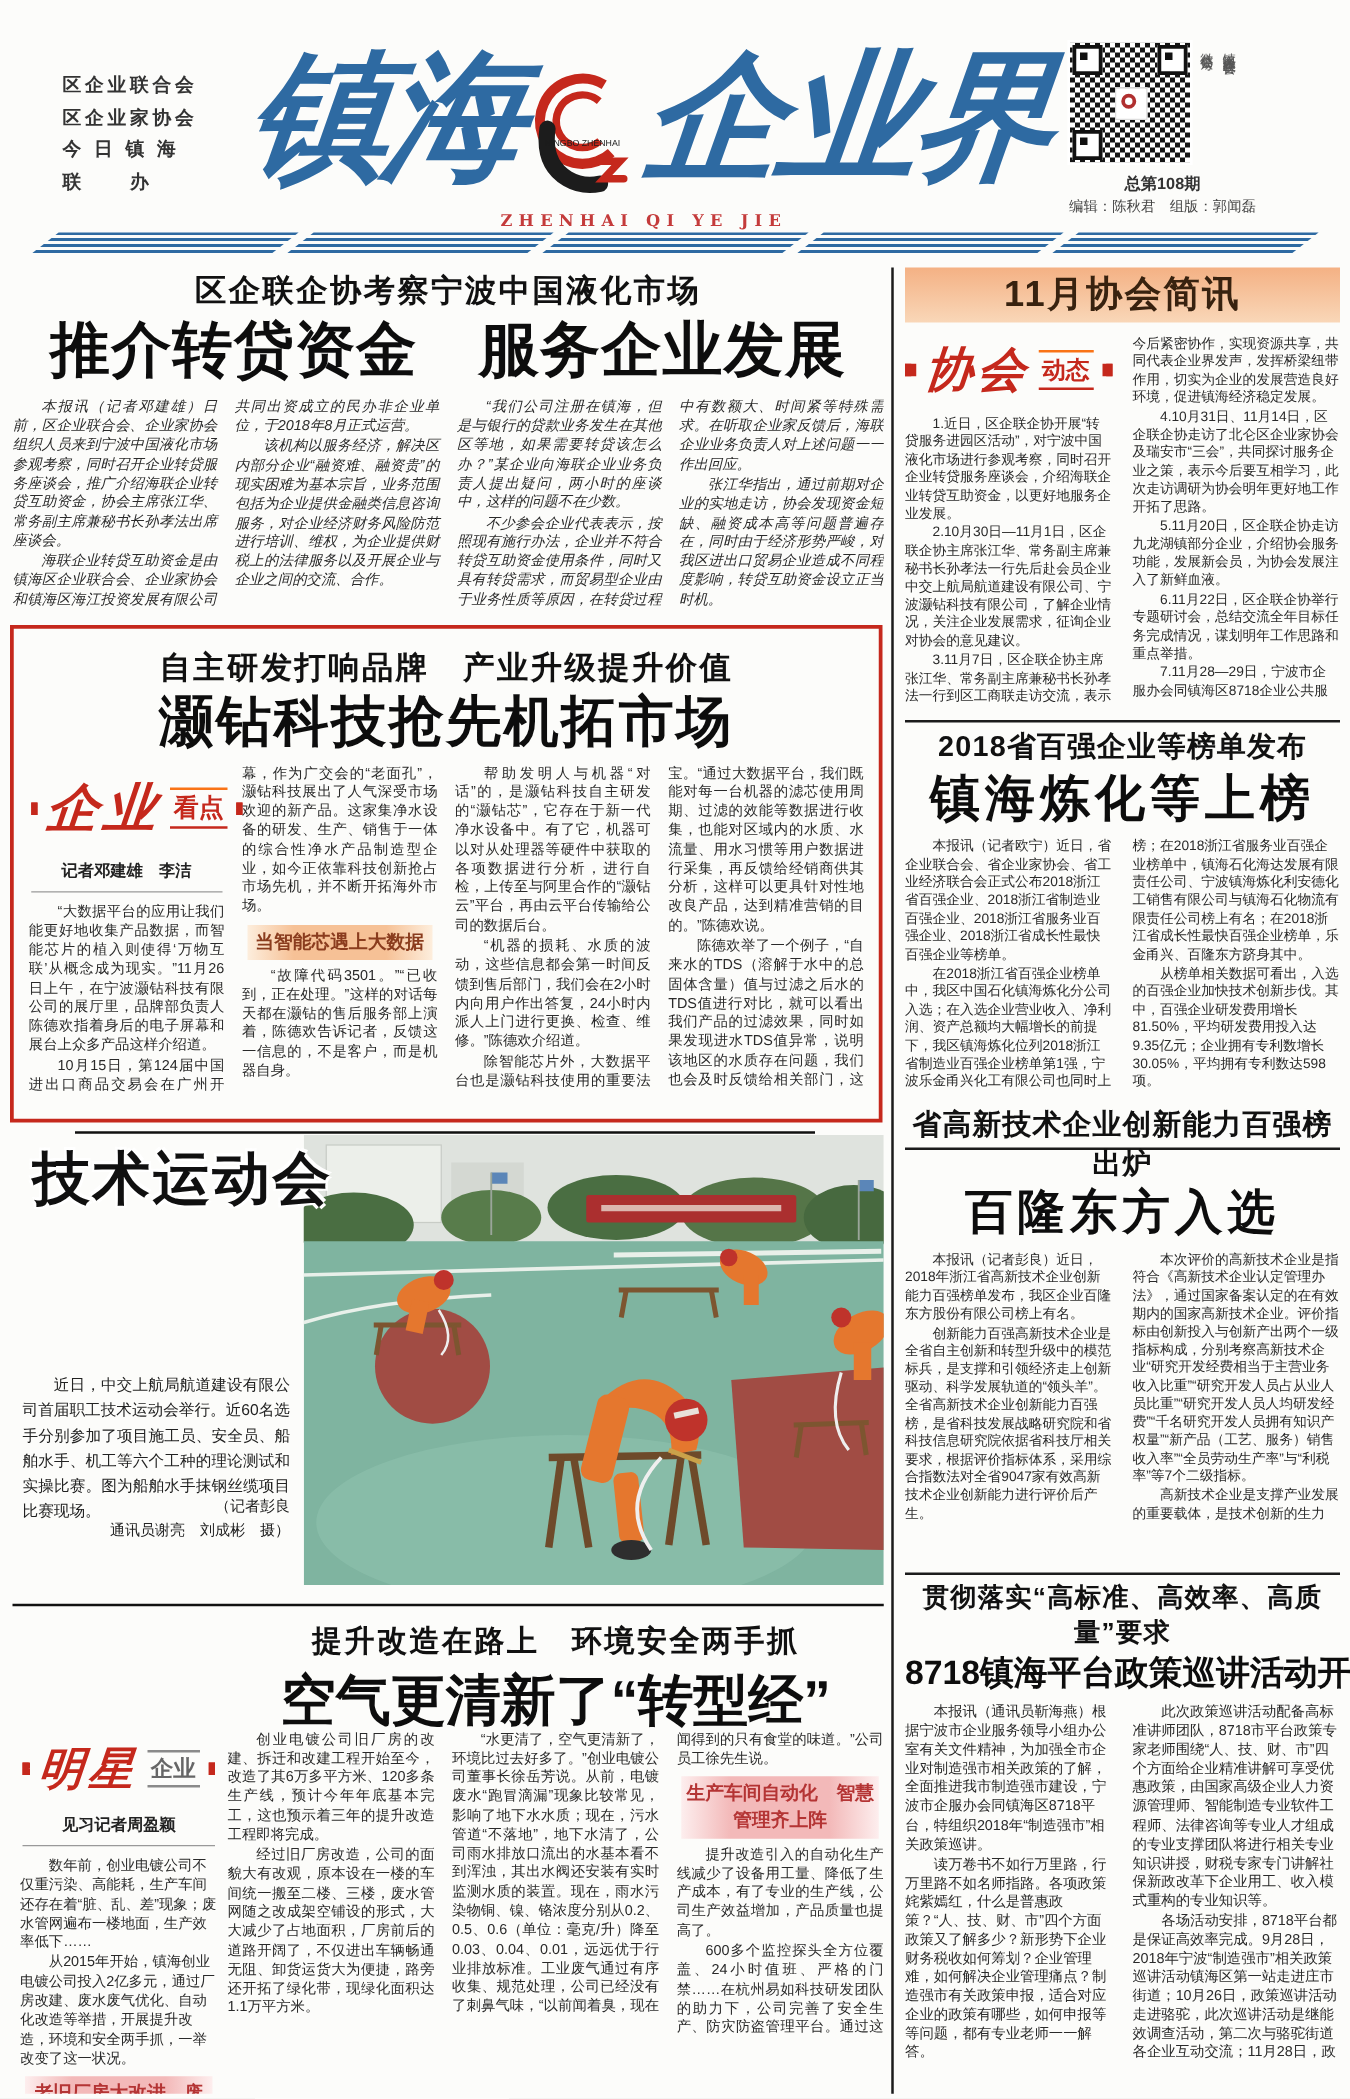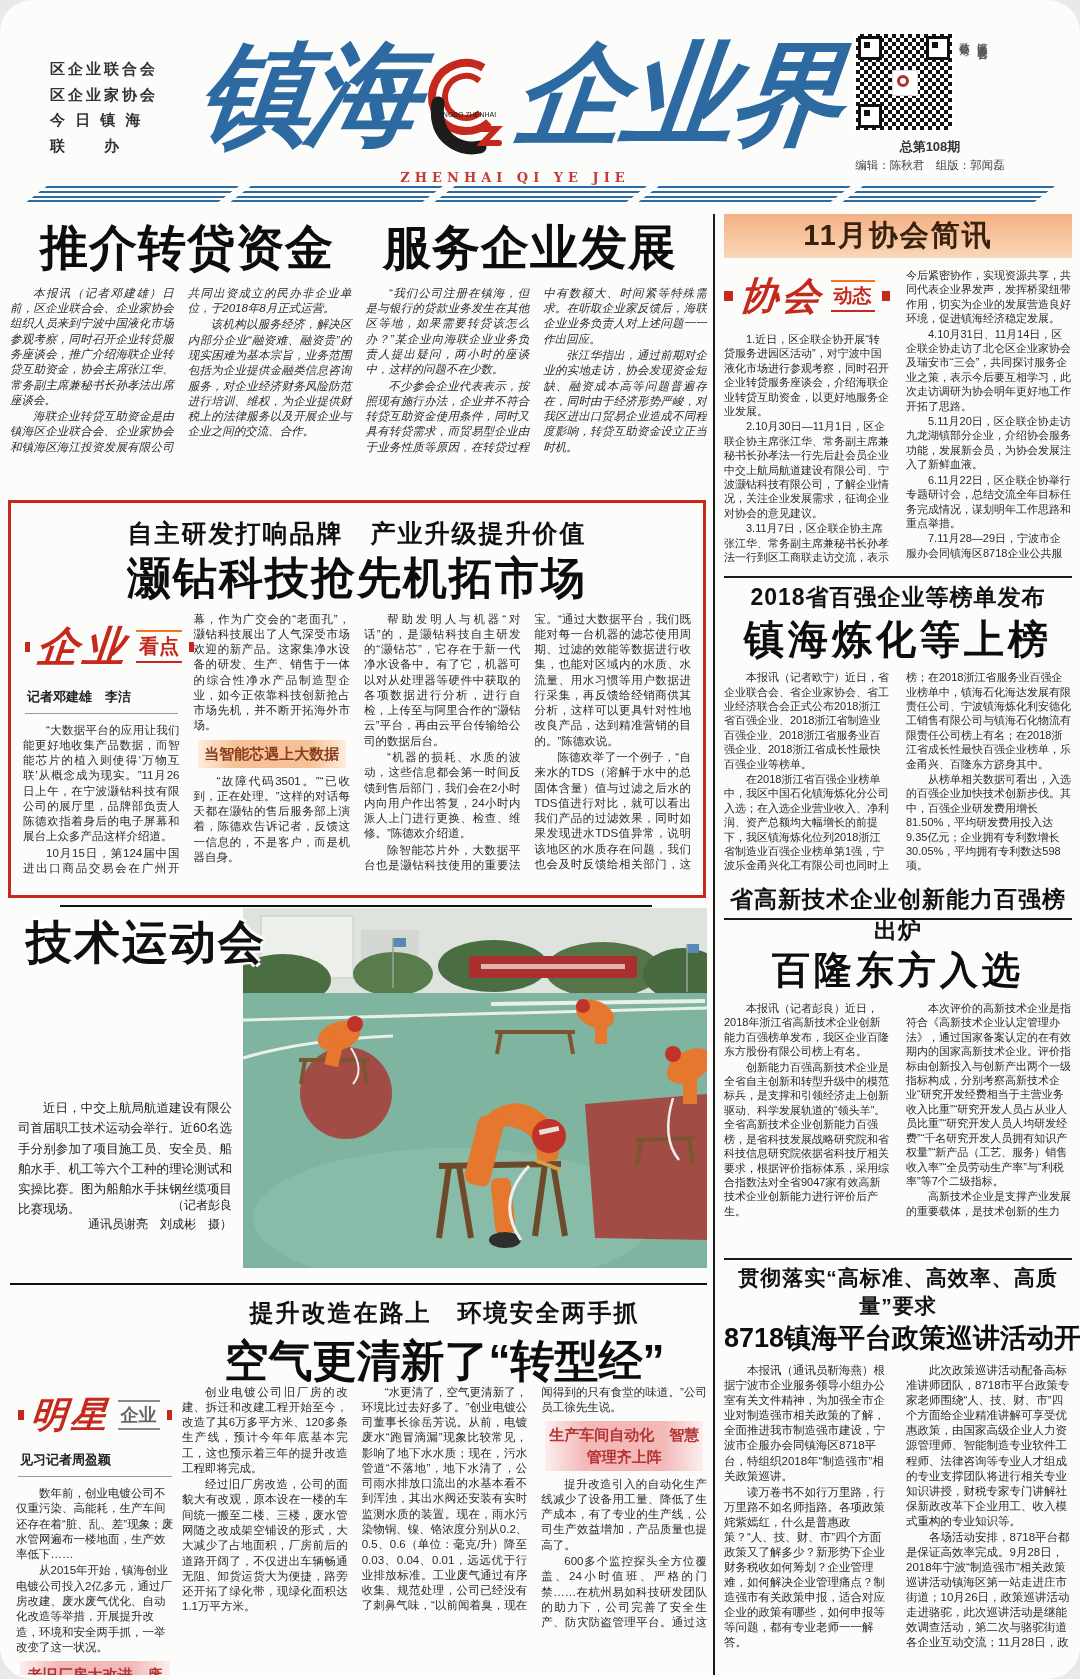--- a/index.html
+++ b/index.html
@@ -1,17 +1,17 @@
 <!DOCTYPE html>
 <html><head>
 <meta charset="utf-8">
 <style>
   html,body{margin:0;padding:0;background:#e9e9e7;}
   .page{position:relative;width:1080px;height:1679px;margin:0 auto;background:#fcfcfa;
-        font-family:"Liberation Sans",sans-serif;color:#222;overflow:hidden;border-radius:32px;}
+        font-family:"Liberation Sans",sans-serif;color:#222;overflow:hidden;}
   
   .org{position:absolute;left:50px;top:56px;font-size:15px;line-height:1.7;letter-spacing:3px;color:#333;font-weight:600;}
   .title-row{position:absolute;left:170px;top:14px;width:700px;height:160px;display:flex;align-items:center;justify-content:center;}
   .title-zh{font-family:"DejaVu Serif",serif;font-style:italic;font-weight:bold;color:#2e6aa2;
             font-size:112px;letter-spacing:-4px;transform:skewX(-6deg);white-space:nowrap;line-height:1;}
   .logo{width:104px;height:104px;margin:18px -2px 0;flex:0 0 auto;}
   .pinyin{position:absolute;left:380px;top:170px;width:270px;text-align:center;color:#c43b3b;
           font-family:"DejaVu Serif",serif;font-weight:bold;font-size:13px;letter-spacing:5px;}
   .qrblock{position:absolute;left:850px;top:34px;width:160px;}
   .qr{position:relative;width:96px;height:96px;margin-left:6px;
@@ -41,21 +41,21 @@
   
   .cat-label{display:flex;align-items:center;gap:7px;margin:4px 2px 10px;break-inside:avoid;}
   .cat-label .br{width:10px;border:5px solid #c5281c;}
   .cat-label .br.l{border-right:0}.cat-label .br.r{border-left:0}
   .cat-label .word{font-family:"DejaVu Serif",serif;font-style:italic;font-weight:bold;color:#c5281c;
                    transform:skewX(-5deg);white-space:nowrap;letter-spacing:4px;}
   .cat-label .subword{font-weight:bold;border-top:2px solid #f97316;border-bottom:2px solid #c5281c;
                       color:#c5281c;padding:1px 3px;white-space:nowrap;font-family:Liberation Mono, monospace;}
   .cat-label .subword.gray{color:#666;border-color:#8a8a8a;}
   .byline{font-size:13px;font-weight:600;color:#222;border-bottom:1px solid #999;
-          padding:0 2px 7px;margin:0 2px 9px;break-inside:avoid;}
+          padding:0 2px 7px;margin:0 2px 9px;break-inside:avoid;text-align:center;}
   
   .artA{position:absolute;left:10px;top:216px;width:697px;}
   .artA .kicker{font-size:25px;}
   .artA .headline{font-size:48px;margin-top:6px;letter-spacing:1px;}
   .artA .body-cols{columns:4;height:172px;margin-top:12px;font-style:italic;}
   
   .artB{position:absolute;left:8px;top:500px;width:692px;height:392px;border:3px solid #c5281c;background:#fcfcfa;}
   .artB .kicker{font-size:25px;margin-top:14px;}
   .artB .headline{font-size:44px;margin-top:4px;letter-spacing:2px;}
   .artB .body-cols{columns:4;height:268px;margin:10px 12px 0;}
@@ -155,20 +155,21 @@
   <div class="stripes">
       <i></i>
       <i></i>
       <i></i>
       <i></i>
       <i></i>
     </div>
   <div class="vrule"></div>
 
   <section class="artA">
+    <div class="kicker">区企联企协考察宁波中国液化市场</div>
     <div class="headline">推介转贷资金　服务企业发展</div>
     <div class="body-cols">
 
     <div class="para">本报讯（记者邓建雄）日前，区企业联合会、企业家协会组织人员来到宁波中国液化市场参观考察，同时召开企业转贷服务座谈会，推广介绍海联企业转贷互助资金，协会主席张江华、常务副主席兼秘书长孙孝法出席座谈会。</div>
         <div class="para">海联企业转贷互助资金是由镇海区企业联合会、企业家协会和镇海区海江投资发展有限公司共同出资成立的民办非企业单位，于2018年8月正式运营。</div>
         <div class="para">该机构以服务经济，解决区内部分企业“融资难、融资贵”的现实困难为基本宗旨，业务范围包括为企业提供金融类信息咨询服务，对企业经济财务风险防范进行培训、维权，为企业提供财税上的法律服务以及开展企业与企业之间的交流、合作。</div>
         <div class="para">“我们公司注册在镇海，但是与银行的贷款业务发生在其他区等地，如果需要转贷该怎么办？”某企业向海联企业业务负责人提出疑问，两小时的座谈中，这样的问题不在少数。</div>
         <div class="para">不少参会企业代表表示，按照现有施行办法，企业并不符合转贷互助资金使用条件，同时又具有转贷需求，而贸易型企业由于业务性质等原因，在转贷过程中有数额大、时间紧等特殊需求。在听取企业家反馈后，海联企业业务负责人对上述问题一一作出回应。</div>
         <div class="para">张江华指出，通过前期对企业的实地走访，协会发现资金短缺、融资成本高等问题普遍存在，同时由于经济形势严峻，对我区进出口贸易企业造成不同程度影响，转贷互助资金设立正当时机。</div>
       </div>

